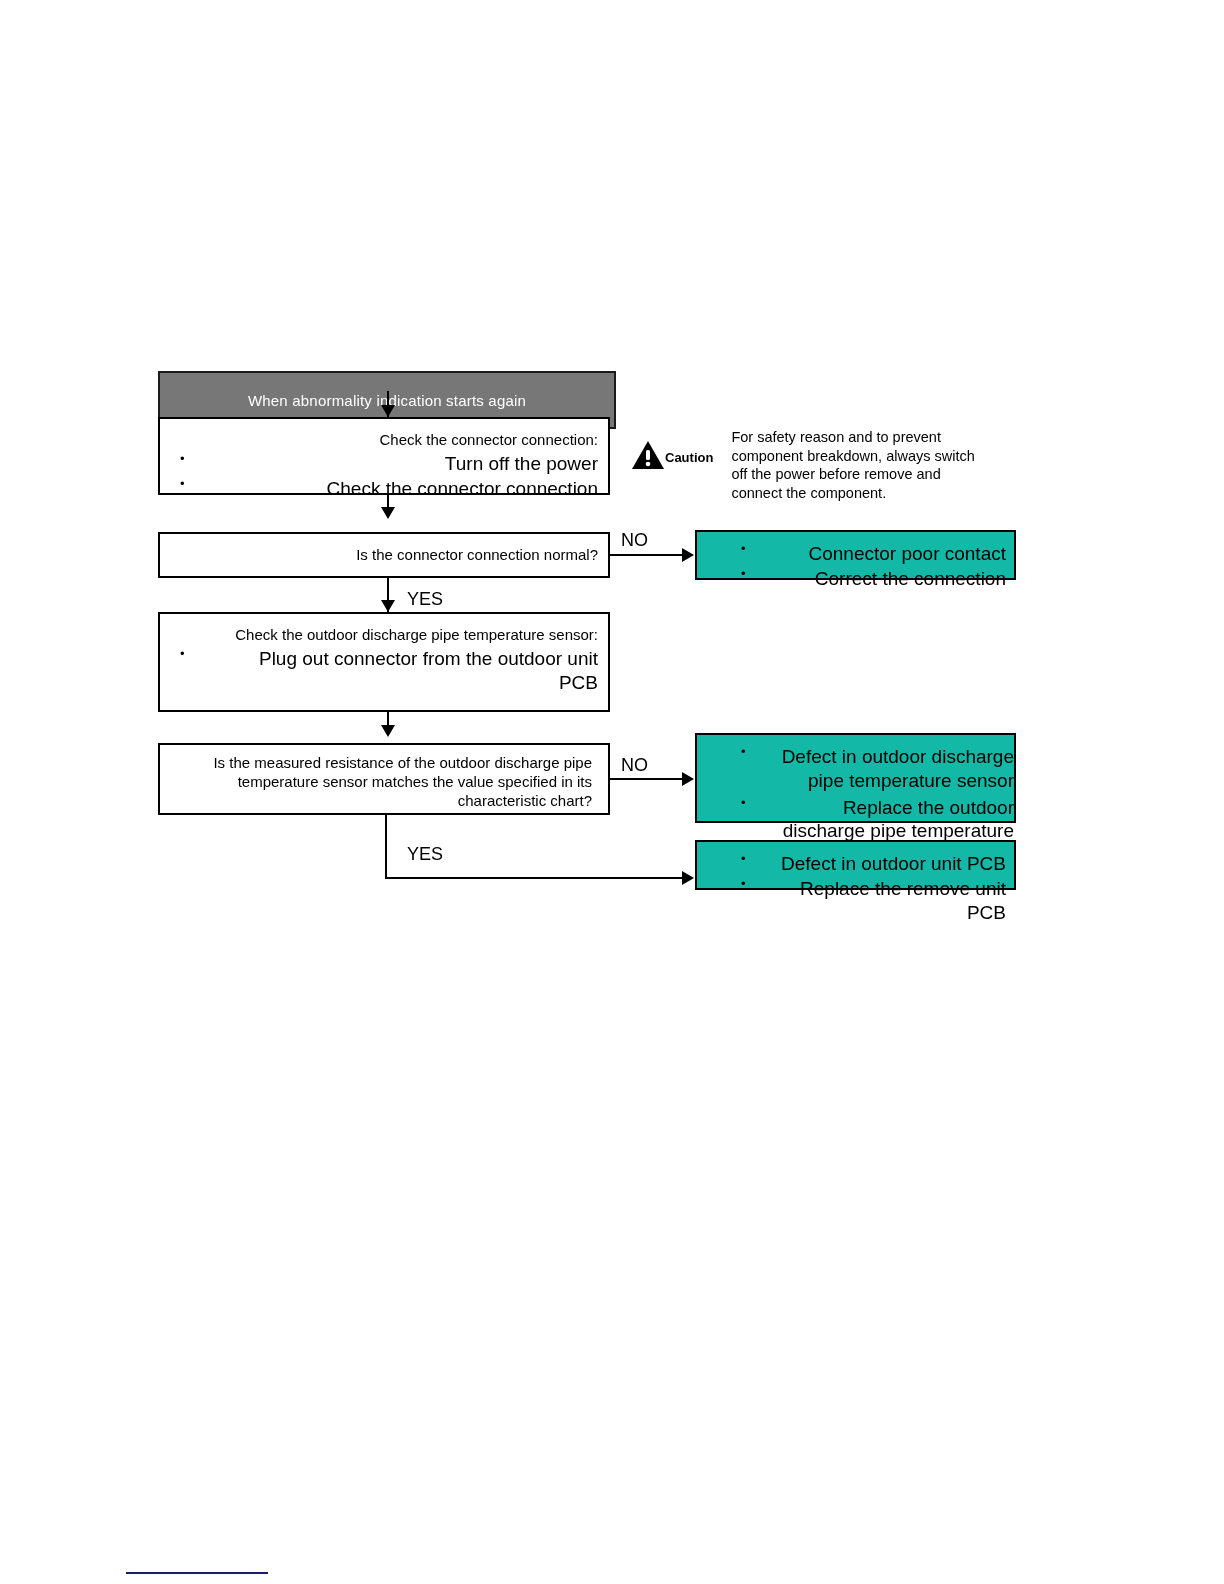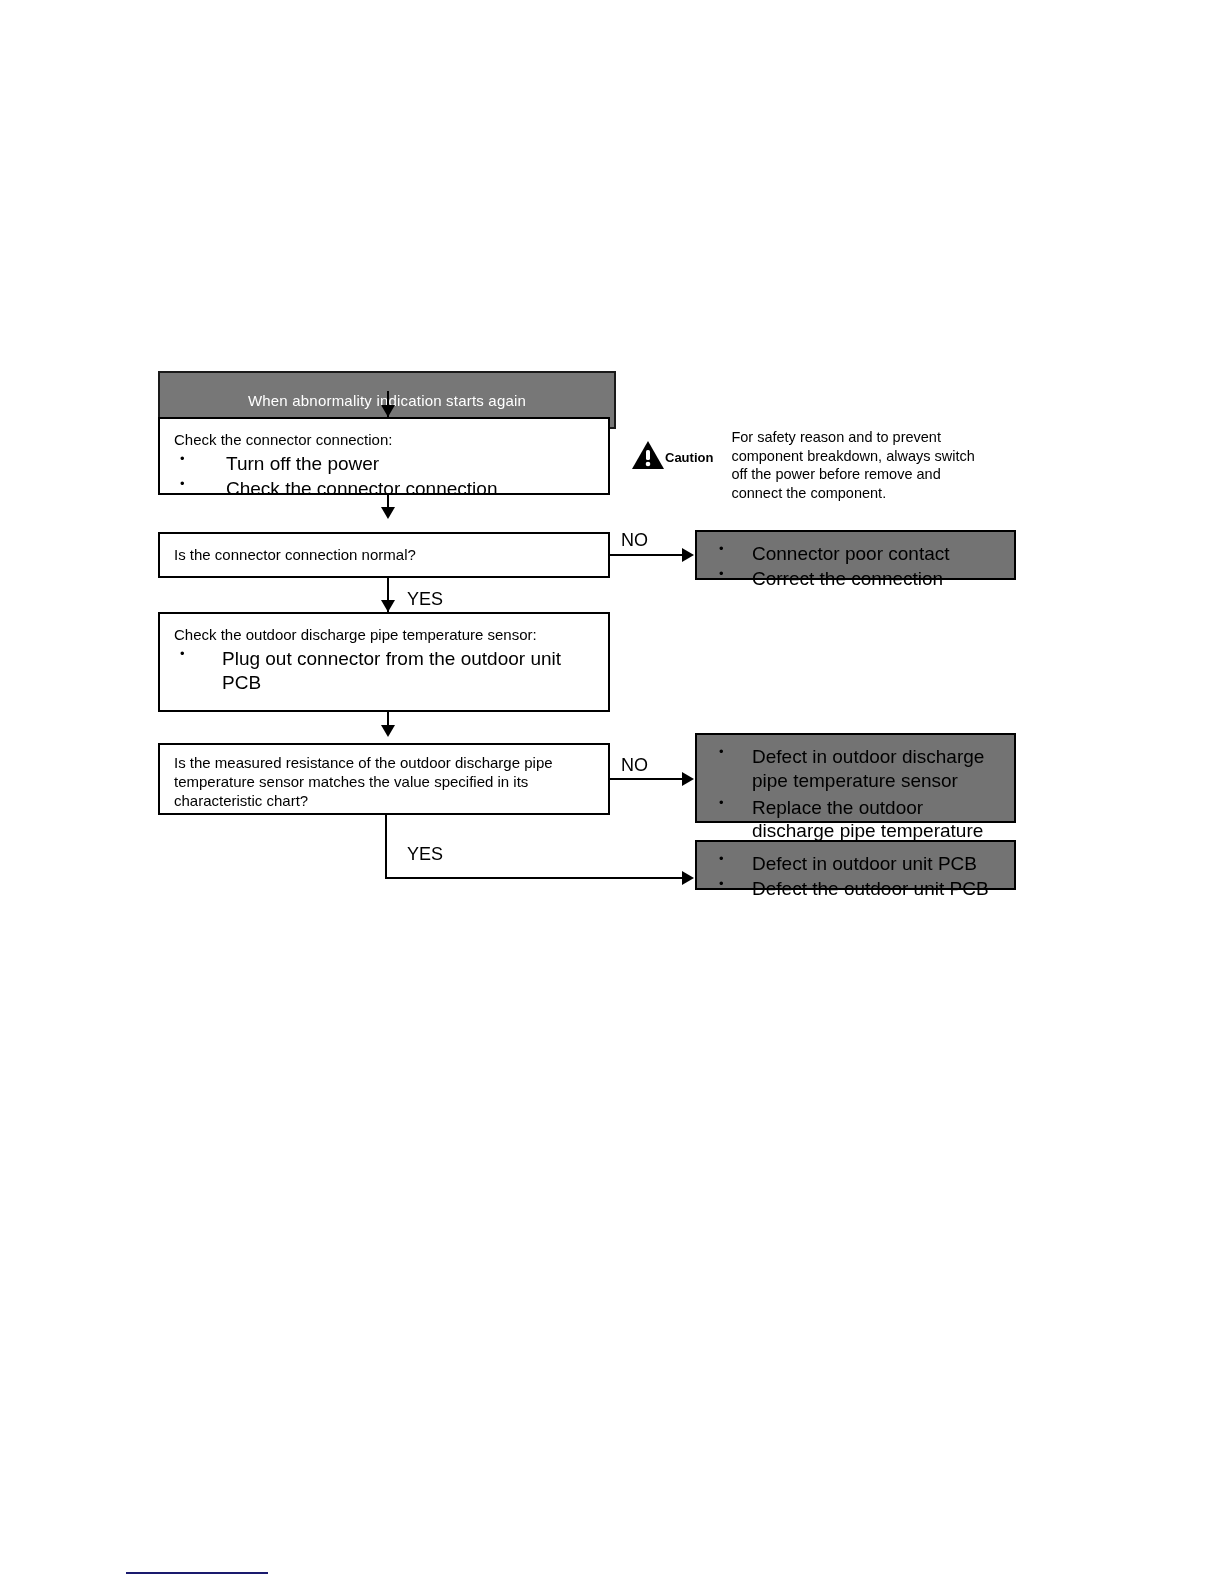--- a/index.html
+++ b/index.html
@@ -30,34 +30,36 @@
     background: #ffffff;
   }
   .node.header-node {
     background: #777777;
     border-color: #1a1a1a;
     display: flex;
     align-items: center;
     justify-content: center;
   }
   .node.result-node {
-    background: #737373;
+    background: #14b8a6;
     border-color: #000000;
+    padding-left: 22px;
   }
 
   .node-title {
     color: #ffffff;
     font-size: 15px;
     letter-spacing: 0.2px;
   }
 
   .node-body {
     padding: 12px 10px 10px 14px;
     font-size: 15px;
     line-height: 1.25;
+    text-align: right;
   }
   .node-body .lead {
     margin: 0 0 2px 0;
   }
   .node-body .plain {
     margin: 0;
   }
 
   ul.bullets {
     list-style: none;
@@ -242,20 +244,20 @@
 
   <div class="vline" style="left:385px; top:815px; height:64px;"></div>
   <div class="hline" style="left:385px; top:877px; width:297px;"></div>
   <div class="arrow-right" style="left:682px; top:871px;"></div>
   <div class="edge-label" style="left:407px; top:845px;">YES</div>
 
   <div class="node result-node" style="left:695px; top:840px; width:321px; height:50px;">
     <div class="node-body">
       <ul class="bullets">
         <li>Defect in outdoor unit PCB</li>
-        <li>Defect the outdoor unit PCB</li>
+        <li>Replace the remove unit PCB</li>
       </ul>
     </div>
   </div>
 
   <div class="footer-rule" style="left:126px; top:1572px; width:142px;"></div>
 
 </div>
 
 </body></html>

